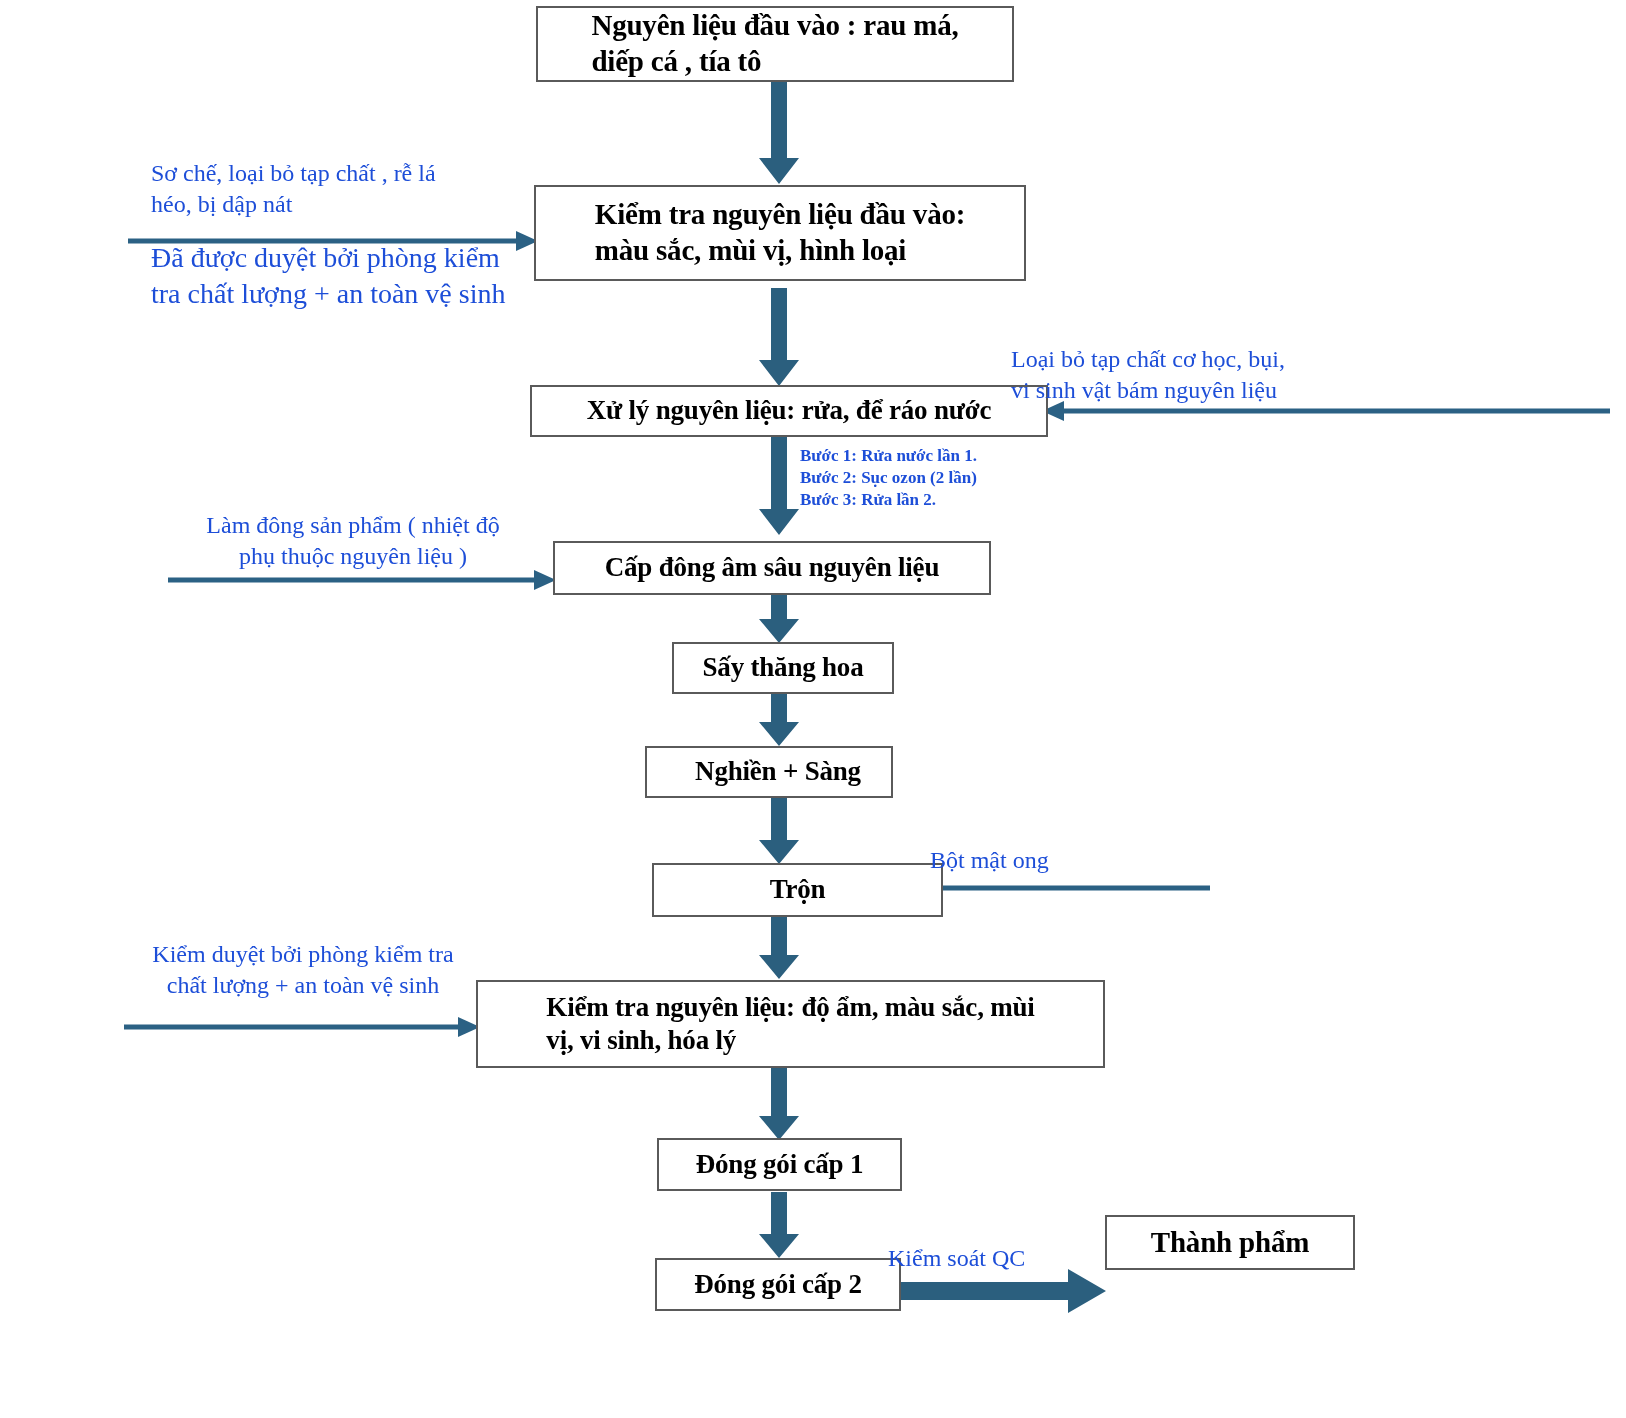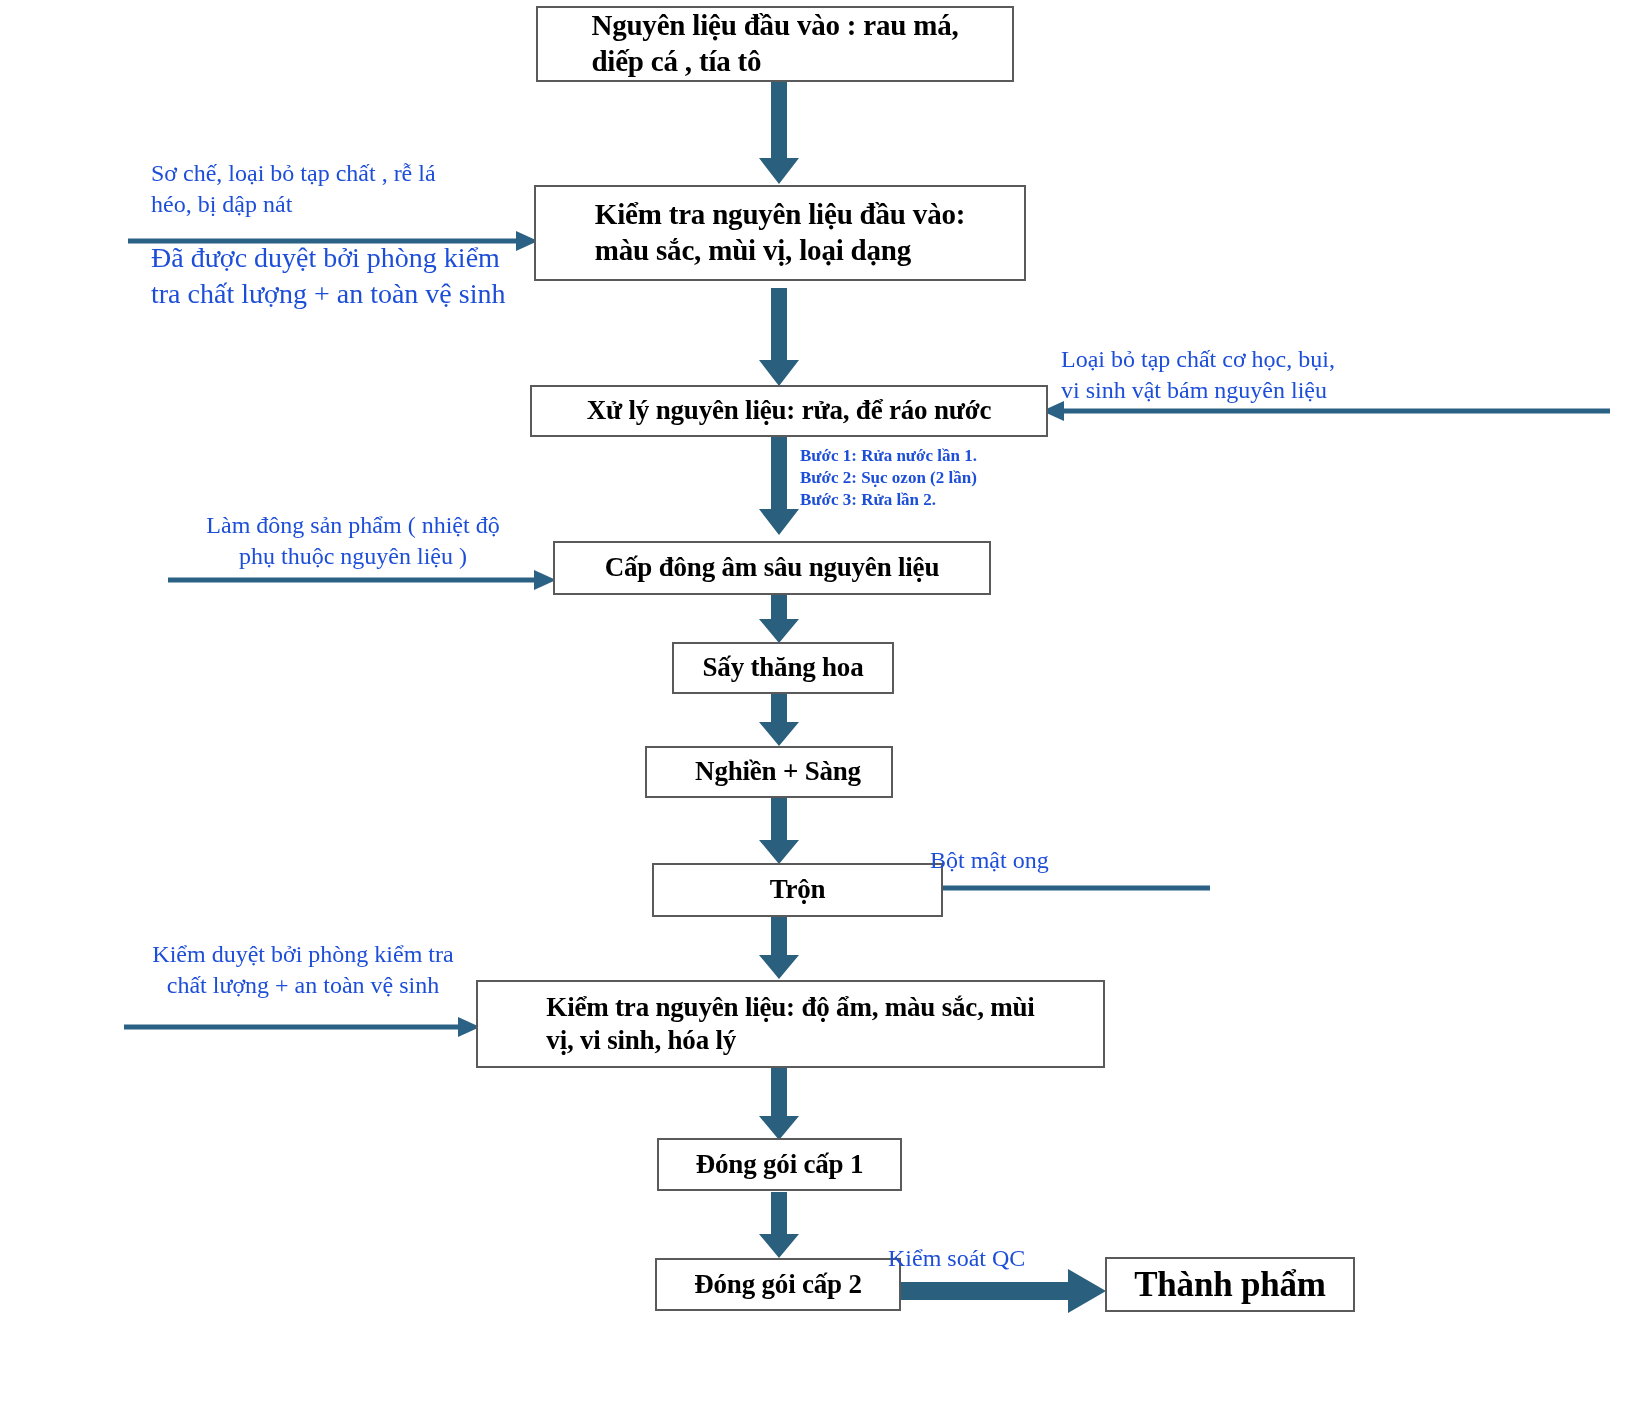--- a/index.html
+++ b/index.html
@@ -145,48 +145,48 @@
     <svg width="358" height="26" viewBox="0 0 358 26">
       <line x1="0" y1="13" x2="338" y2="13" stroke="#2b6184" stroke-width="5"></line>
       <polygon points="356,13 334,3 334,23" fill="#2b6184"></polygon>
     </svg>
   </div>
 
   <div class="pbox" style="left: 536px; top: 6px; width: 478px; height: 76px; font-size: 29px; white-space: pre-line;">Nguyên liệu đầu vào : rau má,
 diếp cá , tía tô</div>
 
   <div class="pbox" style="left: 534px; top: 185px; width: 492px; height: 96px; font-size: 29px; white-space: pre-line;">Kiểm tra nguyên liệu đầu vào:
-màu sắc, mùi vị, loại dạng</div>
+màu sắc, mùi vị, hình loại</div>
 
   <div class="pbox" style="left: 530px; top: 385px; width: 518px; height: 52px; font-size: 27px; white-space: pre-line;">Xử lý nguyên liệu: rửa, để ráo nước</div>
 
   <div class="pbox" style="left: 553px; top: 541px; width: 438px; height: 54px; font-size: 27px; white-space: pre-line;">Cấp đông âm sâu nguyên liệu</div>
 
   <div class="pbox" style="left: 672px; top: 642px; width: 222px; height: 52px; font-size: 27px; white-space: pre-line;">Sấy thăng hoa</div>
 
   <div class="pbox" style="left: 645px; top: 746px; width: 248px; height: 52px; font-size: 27px; white-space: pre-line; padding-left: 24px;">Nghiền + Sàng</div>
 
   <div class="pbox" style="left: 652px; top: 863px; width: 291px; height: 54px; font-size: 27px; white-space: pre-line;">Trộn</div>
 
   <div class="pbox" style="left: 476px; top: 980px; width: 629px; height: 88px; font-size: 27px; white-space: pre-line;">Kiểm tra nguyên liệu: độ ẩm, màu sắc, mùi
 vị, vi sinh, hóa lý</div>
 
   <div class="pbox" style="left: 657px; top: 1138px; width: 245px; height: 53px; font-size: 27px; white-space: pre-line;">Đóng gói cấp 1</div>
 
   <div class="pbox" style="left: 655px; top: 1258px; width: 246px; height: 53px; font-size: 27px; white-space: pre-line;">Đóng gói cấp 2</div>
 
-  <div class="pbox" style="left: 1105px; top: 1257px; width: 250px; height: 55px; font-size: 35px; white-space: pre-line;">Thành phẩm</div>
+  <div class="pbox" style="left: 1105px; top: 1215px; width: 250px; height: 55px; font-size: 29px; white-space: pre-line;">Thành phẩm</div>
 
   <div class="note left" style="left: 151px; top: 158px; width: 400px; font-size: 24px; white-space: pre-line;">Sơ chế, loại bỏ tạp chất , rễ lá
 héo, bị dập nát</div>
 
   <div class="note left" style="left: 151px; top: 240px; width: 400px; font-size: 28px; white-space: pre-line;">Đã được duyệt bởi phòng kiểm
 tra chất lượng + an toàn vệ sinh</div>
 
-  <div class="note left" style="left: 1061px; top: 344px; width: 420px; font-size: 24px; white-space: pre-line;">Loại bỏ tạp chất cơ học, bụi,
+  <div class="note left" style="left: 1011px; top: 344px; width: 420px; font-size: 24px; white-space: pre-line;">Loại bỏ tạp chất cơ học, bụi,
 vi sinh vật bám nguyên liệu</div>
 
   <div class="note left" style="left: 800px; top: 445px; width: 330px; font-size: 17px; white-space: pre-line; font-weight: bold;">Bước 1: Rửa nước lần 1.
 Bước 2: Sục ozon (2 lần)
 Bước 3: Rửa lần 2.</div>
 
   <div class="note center" style="left: 168px; top: 510px; width: 370px; font-size: 24px; white-space: pre-line;">Làm đông sản phẩm ( nhiệt độ
 phụ thuộc nguyên liệu )</div>
 
   <div class="note left" style="left: 930px; top: 845px; width: 260px; font-size: 24px; white-space: pre-line;">Bột mật ong</div>

